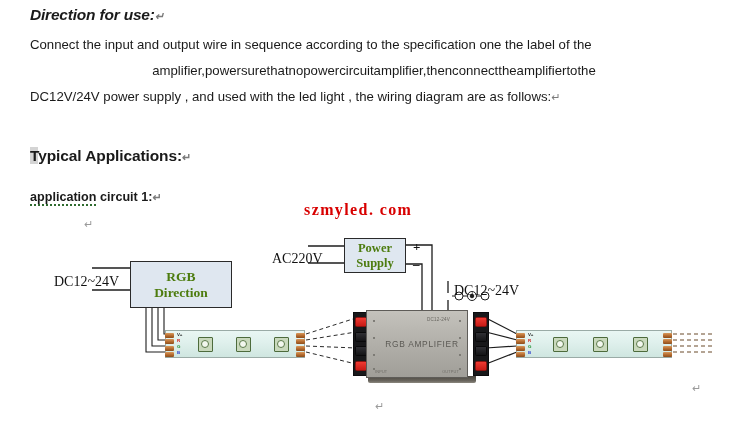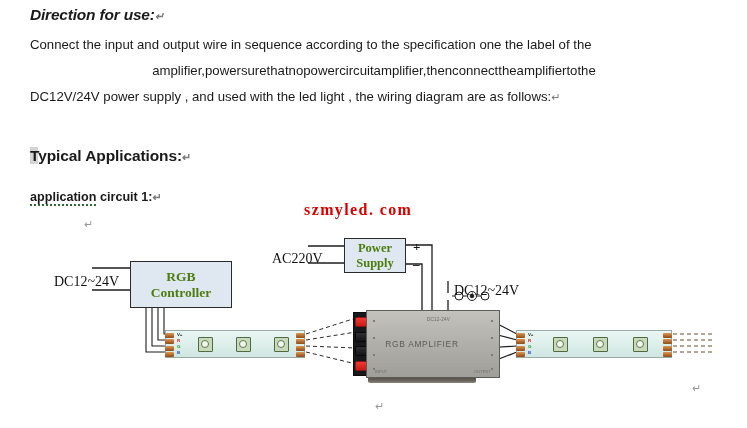--- a/index.html
+++ b/index.html
@@ -232,21 +232,21 @@
   #amplifier {
     position: absolute;
     left: 366px;
     top: 310px;
     width: 110px;
     height: 68px;
   }
   #amp-body {
     position: absolute;
     left: 0; top: 0;
-    width: 134px; height: 68px;
+    width: 102px; height: 68px;
     background: linear-gradient(180deg,#c4c2bc 0%,#b4b2ac 42%,#a09e98 100%);
     border: 1px solid #5e5c58;
     box-sizing: border-box;
   }
   #amp-shadow {
     position: absolute;
     left: 2px; top: 66px;
     width: 108px; height: 7px;
     background: linear-gradient(180deg,#4a463f 0%,#6a665e 70%,#8d8980 100%);
     border-radius: 0 0 2px 2px;
@@ -404,21 +404,21 @@
     <circle cx="472" cy="296" r="1.8" fill="#1d1d1d"></circle>
     <circle cx="485" cy="296" r="4"></circle>
     <line x1="463" y1="296" x2="467" y2="296"></line>
     <line x1="477" y1="296" x2="481" y2="296"></line>
     <line x1="455" y1="296" x2="452" y2="296"></line>
   </g>
 </svg>
 
 <div class="dbox" id="rgb-controller-box">
   <span>RGB</span>
-  <span>Controller</span>
+  <span>Direction</span>
 </div>
 
 <div class="dbox" id="power-supply-box">
   <span>Power</span>
   <span>Supply</span>
 </div>
 
 <div class="lbl" id="label-dc-controller">DC12~24V</div>
 <div class="lbl" id="label-ac220v">AC220V</div>
 <div class="lbl" id="label-dc-amp">DC12~24V</div>

